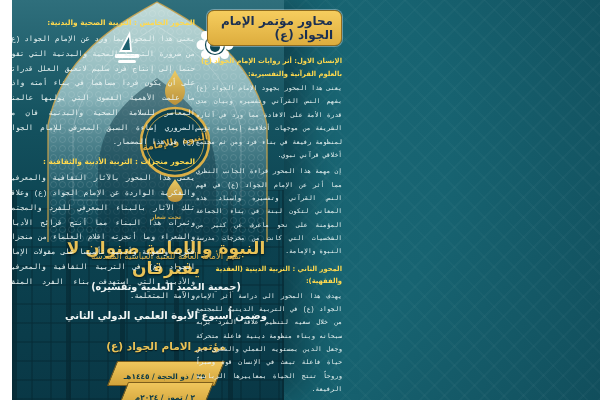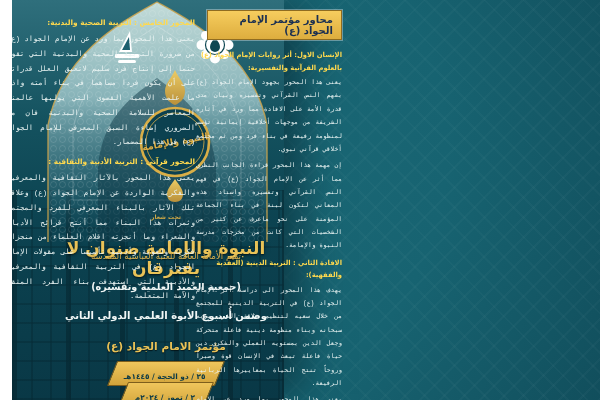--- a/index.html
+++ b/index.html
@@ -24,25 +24,25 @@
   }
   .col-mid .axis-heading{font-size:6.8px;line-height:1.85;}
   .axis-body{
     color:#eaf4f3;font-size:7.2px;line-height:2.05;
     text-align:justify;margin:2px 0 5px 0;font-family:Liberation Mono, monospace;
   }
   .col-mid .axis-body{font-size:6.3px;line-height:2.12;margin:2px 0 3px 0;}
   .badge{
     display:inline-block;
     background:linear-gradient(#f6cd5e,#ddad3e);
-    color:#1a2f52;font-weight:bold;font-size:10px;
+    color:#1a2f52;font-weight:bold;font-size:12px;
     padding:3px 8px;margin:2px 0 5px 11px;
     border:1px solid #8f6c20;
     box-shadow:0 0 0 1px rgba(255,255,255,0.35);
-    border-radius:0;
+    border-radius:7px;
   }
   
   .dome{position:absolute;left:28px;top:266px;z-index:1;opacity:0.85;}
   
   .panel{
     position:absolute;left:0;top:0;width:272px;height:400px;z-index:2;
     background:linear-gradient(180deg,#2f6f7c 0%,#14525f 30%,#0c4351 55%,#093846 100%);
     box-shadow:24px 0 38px -6px rgba(6,40,50,0.65);
   }
   .lattice{
@@ -112,30 +112,30 @@
         <path d="M0 5.5 L5.5 0 L11 5.5 L5.5 11 Z" fill="none" stroke="#d8ecef" stroke-width="0.9" stroke-opacity="0.55"></path>
       </pattern>
     </defs>
     <path d="M86,2 L90,12 C130,34 158,76 160,136 L12,136 C14,76 42,34 82,12 Z" fill="url(#domeGrad)"></path>
     <path d="M86,2 L90,12 C130,34 158,76 160,136 L12,136 C14,76 42,34 82,12 Z" fill="url(#net)"></path>
   </svg>
 
   <div class="col col-left">
     <div class="axis-heading">المحور الخامس : التربية الصحية والبدنية:</div>
     <p class="axis-body">يعنى هذا المحور بما ورد عن الإمام الجواد (ع) من ضرورة التربية الصحية والبدنية التي تقود حتما إلى إنتاج فرد سليم لاتعيق العلل قدراته على أن يكون فردا مساهما في بناء أمته واذا ما علمت الأهمية القصوى التي يوليها عالمنا المعاصر للسلامة الصحية والبدنية فان من الضروري إضاءة السبق المعرفي للإمام الجواد (ع) في هذا المضمار.</p>
-    <div class="axis-heading">المحور قرآني : التربية الأدبية والثقافية :</div>
+    <div class="axis-heading">المحور منجزات : التربية الأدبية والثقافية :</div>
     <p class="axis-body">يعنى هذا المحور بالآثار الثقافية والمعرفية والفكرية الواردة عن الإمام الجواد (ع) وعلاقة تلك الآثار بالبناء المعرفي للفرد والمجتمع وثمرات هذا البناء مما أنتج قرائح الأدباء والشعراء وما أنجزته اقلام العلماء من منجزات فكرية ولغوية وأدبية تأسيسا على مقولات الإمام الجواد (ع) في التربية الثقافية والمعرفية والأدبية التي استهدفت بناء الفرد المثقف والأمة المتعلمة.</p>
   </div>
 
   <div class="col col-mid">
     <div class="badge">محاور مؤتمر الإمام الجواد (ع)</div>
     <div class="axis-heading">الإنسان الاول: أثر روايات الإمام الجواد (ع) بالعلوم القرآنية والتفسيرية:</div>
     <p class="axis-body">يعنى هذا المحور بجهود الإمام الجواد (ع) بفهم النص القرآني وتفسيره وبيان مدى قدرة الأمة على الافادة مما ورد في آثاره الشريفة من موجهات أخلاقية إيمانية تؤسس لمنظومة رفيعة في بناء فرد ومن ثم مجتمع أخلاقي قرآني نبوي.</p>
     <p class="axis-body">إن مهمة هذا المحور قراءة الجانب النظري مما أثر عن الإمام الجواد (ع) في فهم النص القرآني وتفسيره واسناد هذه المعاني لتكون لبنة في بناء الجماعة المؤمنة على نحو ماعرف عن كثير من الشخصيات التي كانت من مخرجات مدرسة النبوة والإمامة.</p>
-    <div class="axis-heading">الافادة الثاني : التربية الدينية (العقدية والفقهية):</div>
+    <div class="axis-heading">المحور الثاني : التربية الدينية (العقدية والفقهية):</div>
     <p class="axis-body">يهدف هذا المحور الى دراسة أثر الإمام الجواد (ع) في التربية الدينية للمجتمع من خلال سعيه لتنظيم علاقة الفرد بربه سبحانه وبناء منظومة دينية فاعلة متحركة وجعل الدين بمستويه العملي والفكري دين حياة فاعلة تبعث في الإنسان قوة وصبراً وروحاً تنتج الحياة بمعاييرها الربانية الرفيعة.</p>
     <p class="axis-body">يعنى هذا المحور بما ورد عن الإمام الجواد (ع) من احاديث عن تحقيق الاتزان النفسي للفرد ومايبنى عليه من اتزان سلوكي كما يعنى بدراسة شبكة العلاقات الأسرية من الأبوة والأمومة والبنوة وصلة الرحم وانشاء عالم طفولة مؤسسا تأسيسا حضاريا ينتج شخصيات مجتمعية فاعلة برية من مشكلات مرحلة الطفولة وتداعياتها.</p>
   </div>
 
   <div class="panel">
     <div class="lattice"></div>
 
     <svg class="arch" width="235" height="242" viewBox="0 0 235 242">
       <defs>
         <linearGradient id="archGrad" x1="0" y1="0" x2="0" y2="1">

